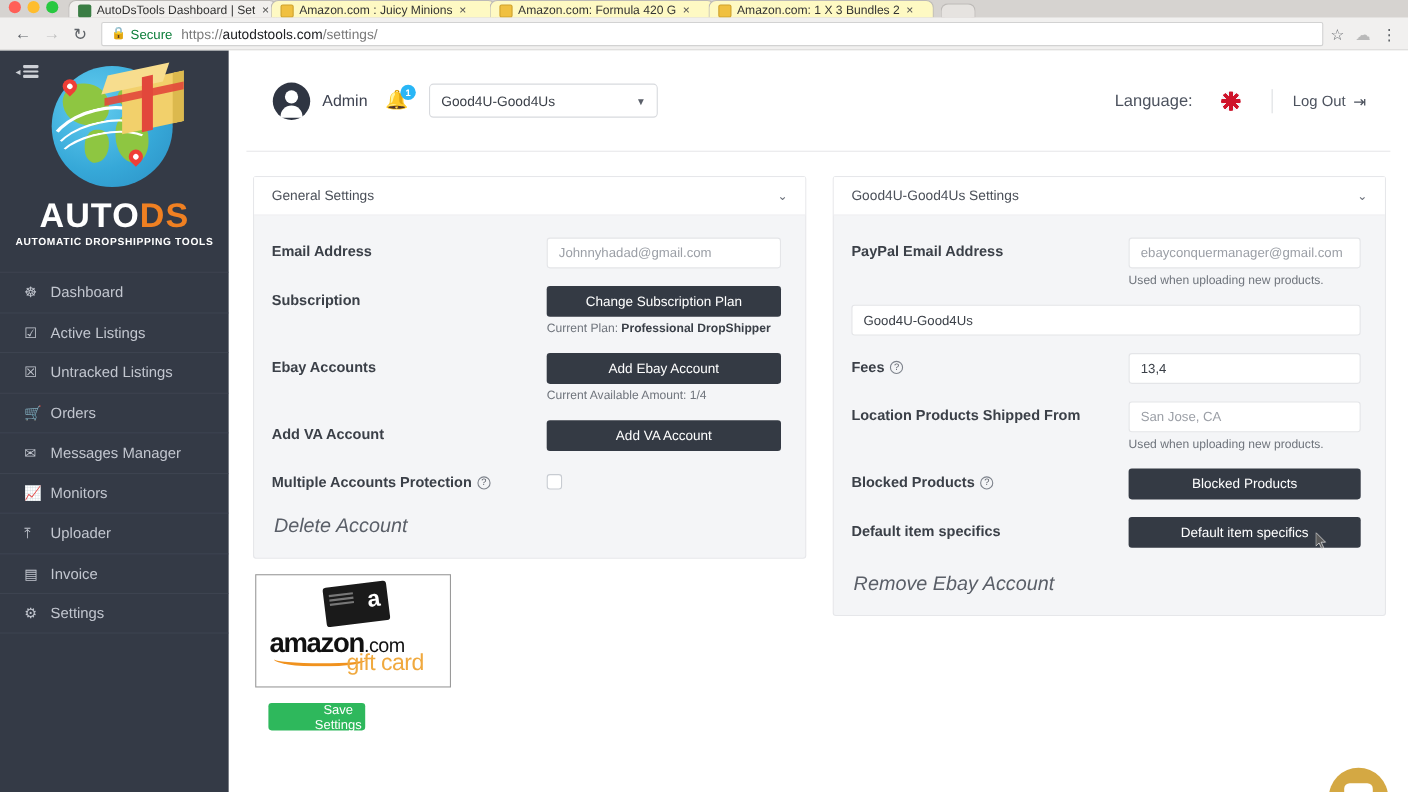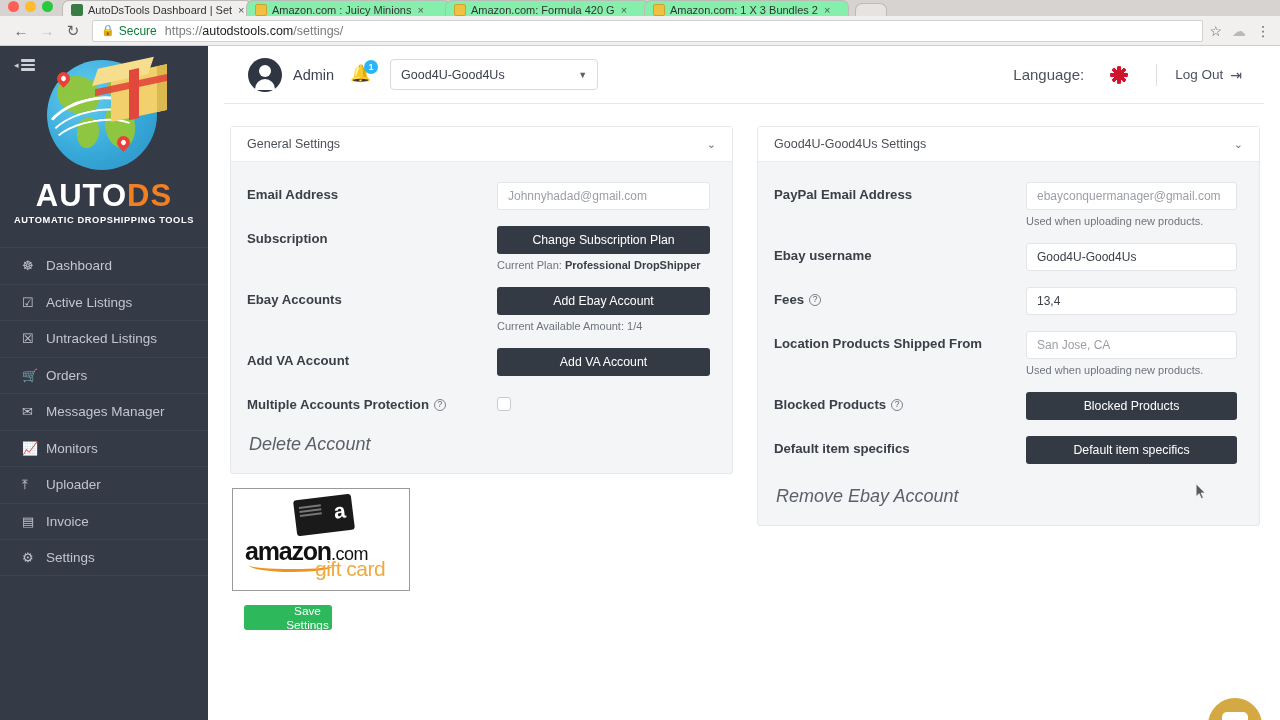--- a/index.html
+++ b/index.html
@@ -30,21 +30,21 @@
     background: #f1efed;
     border-top-left-radius: 7px; border-top-right-radius: 7px;
     display: flex; align-items: center;
     padding: 0 6px 0 8px;
     margin-right: -6px;
     position: relative;
     border: 1px solid #bdbab7;
     border-bottom: none;
     max-width: 210px;
   }
-  .tab.inactive { background: #86efac; text-align: right; }
+  .tab.inactive { background: #fef9c3; text-align: right; }
   .tab .favicon {
     width: 12px; height: 12px; border-radius: 2px; flex: 0 0 12px;
     margin-right: 5px; margin-top: 2px;
   }
   .fav-green { background: #3a7d44; }
   .fav-amazon { background: #f0c040; border: 1px solid #cfa22c;}
   .tab .ttl {
     font-size: 11px; color: #333; white-space: nowrap;
     overflow: hidden; text-overflow: ellipsis; margin-top: 3px;
   }
@@ -132,21 +132,21 @@
     border-top: 1px solid #3d4350; color: #c2c6cf; font-size: 13.5px;
   }
   .nav-item:last-child { border-bottom: 1px solid #3d4350; }
   .nav-item .ico { width: 24px; flex: 0 0 24px; font-size: 13px; color: #c2c6cf; }
   .nav-item .lbl { font-weight: 500; }
 
   
   .main { flex: 1; background: #fff; position: relative; height: 690px; }
 
   .topbar {
-    height: 58px; display: flex; align-items: center;
+    height: 92px; display: flex; align-items: center;
     padding: 0 22px 0 24px; border-bottom: 1px solid #e8e8ea; margin: 0 16px;
   }
   .avatar { width: 34px; height: 34px; border-radius: 50%; background: #2f3542; position: relative; flex:0 0 34px;}
   .avatar::before { content:''; position:absolute; left: 11px; top: 7px; width: 12px; height: 12px; border-radius: 50%; background:#fff;}
   .avatar::after { content:''; position:absolute; left: 7px; top: 21px; width: 20px; height: 11px; border-radius: 10px 10px 0 0; background:#fff;}
   .adminname { margin-left: 11px; font-size: 14.5px; color: #3d4250; }
   .bellwrap { position: relative; margin-left: 16px; width: 22px; height: 24px;}
   .bell { font-size: 17px; color: #6b7280; }
   .badge {
     position: absolute; right: -6px; top: -3px; background: #29b6f6; color: #fff;
@@ -492,21 +492,20 @@
 
               <div class="row r-right">
                 <div class="lab">PayPal Email Address</div>
                 <div class="ctl">
                   <div class="inp">ebayconquermanager@gmail.com</div>
                   <div class="hint">Used when uploading new products.</div>
                 </div>
               </div>
 
               <div class="row r-right">
-                <div class="lab">Ebay username</div>
                 <div class="ctl">
                   <div class="inp filled">Good4U-Good4Us</div>
                 </div>
               </div>
 
               <div class="row r-right">
                 <div class="lab">
                   <span>Fees</span>
                   <span class="qmark">?</span>
                 </div>

